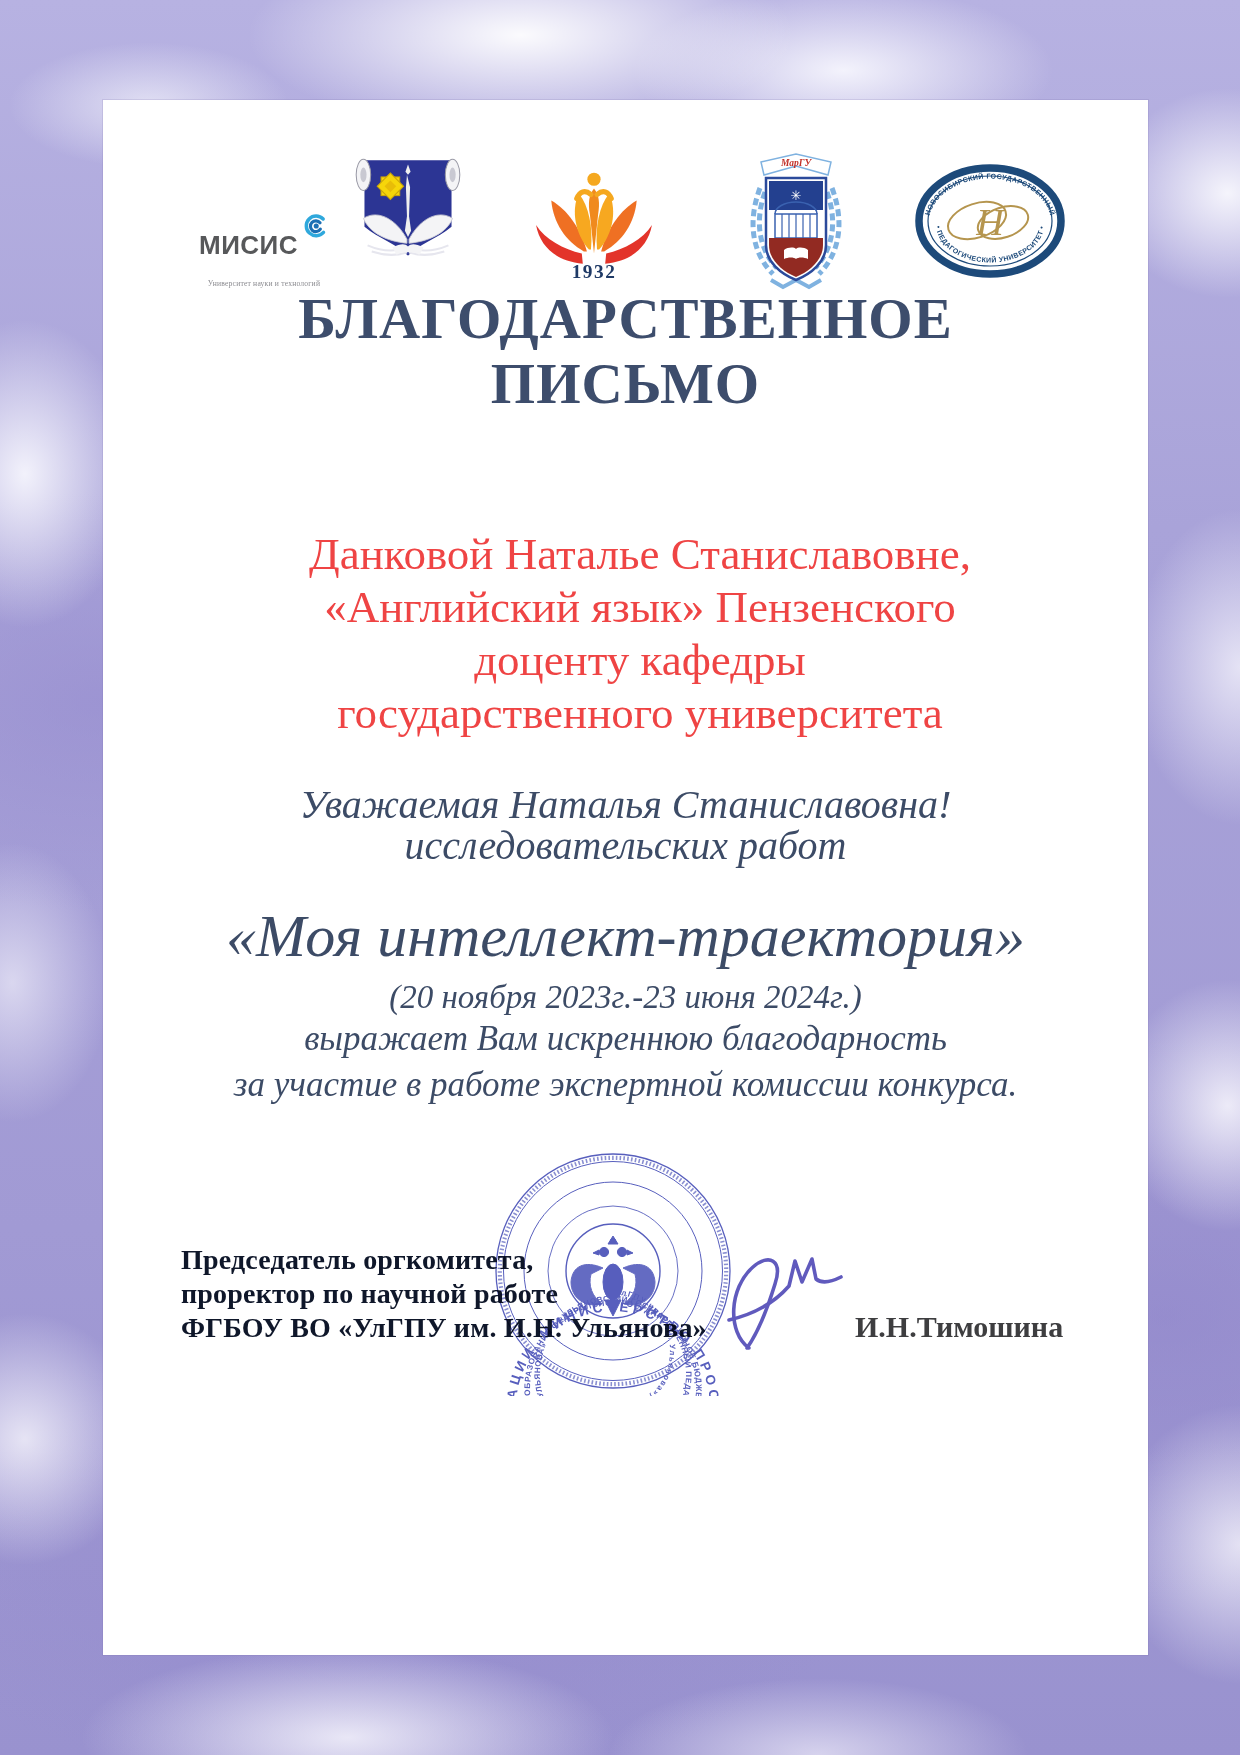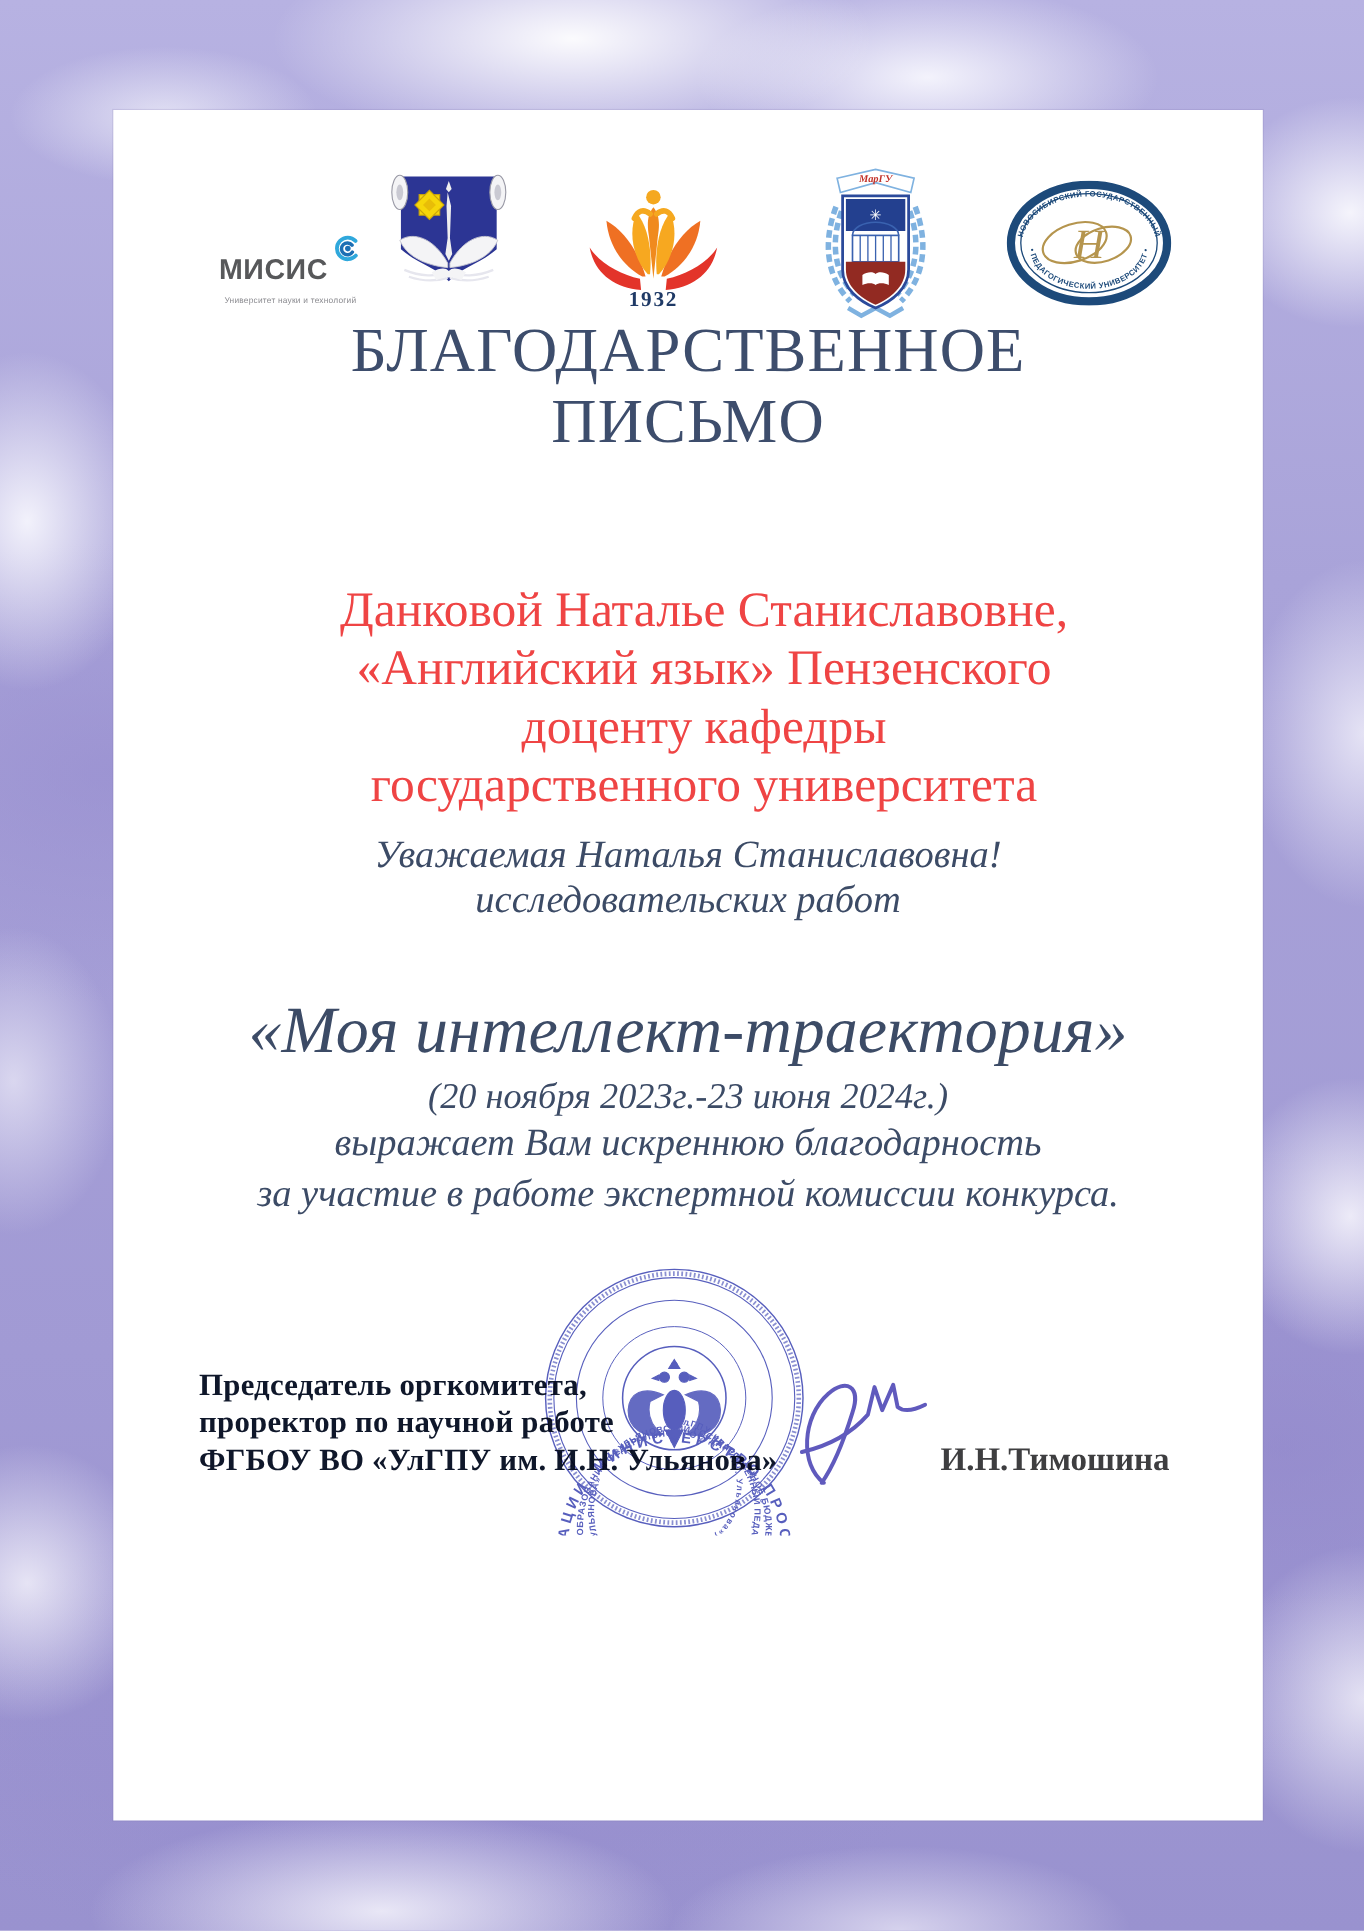--- a/index.html
+++ b/index.html
@@ -29,26 +29,26 @@
     position:absolute;left:103px;top:100px;width:1045px;height:1555px;
     background:#ffffff;box-shadow:0 0 0 1px rgba(120,110,170,.18);
   }
   .abs{position:absolute;}
   .ctr{left:0;right:0;text-align:center;}
   
   .logo-misis{left:96px;top:90px;width:130px;text-align:center;}
   .misis-row{display:flex;align-items:center;justify-content:center;gap:3px;}
   .misis-word{font-family:"Liberation Sans","DejaVu Sans",sans-serif;font-weight:700;
     font-size:26px;color:#57585a;letter-spacing:.5px;margin-top:40px;}
-  .misis-tag{font-family:Liberation Sans, sans-serif;font-size:7.6px;
-    color:#8b8b90;margin-top:7px;letter-spacing:.2px;white-space:nowrap;}
+  .misis-tag{font-family:Liberation Serif, serif;font-size:7.6px;
+    color:#8b8b90;margin-top:18px;letter-spacing:.2px;white-space:nowrap;}
   
-  .title{top:186px;font-size:57px;line-height:65px;font-weight:400;color:#3d4d6c;letter-spacing:1px;}
+  .title{top:186px;font-size:57px;line-height:65px;font-weight:700;color:#3d4d6c;letter-spacing:1px;}
   .recipient{top:428px;font-size:45px;line-height:53px;font-weight:500;color:#ef4444;padding-left:29px;}
-  .lead{top:656px;font-size:35px;line-height:41px;font-style:italic;font-weight:500;color:#3c4b66;}
+  .lead{top:684px;font-size:40px;line-height:41px;font-style:italic;font-weight:500;color:#3c4b66;}
   .contest{top:800px;font-size:60px;line-height:72px;font-style:italic;font-weight:500;color:#3c4b66;}
   .dates{top:878px;font-size:33px;line-height:38px;font-style:italic;font-weight:500;color:#3c4b66;}
   .closing{top:916px;font-size:35px;line-height:46px;font-style:italic;font-weight:400;color:#3c4b66;}
   
   .sig-role{left:78px;top:1143px;font-size:28px;line-height:34px;font-weight:700;
     color:#0f172a;letter-spacing:.2px;white-space:nowrap;}
   .sig-name{left:752px;top:1210px;font-size:30px;font-weight:600;color:#3e3e40;}
   .seal{left:385px;top:1046px;width:250px;height:250px;mix-blend-mode:multiply;opacity:.93;}
   .ink{left:612px;top:1148px;width:160px;height:115px;mix-blend-mode:multiply;opacity:.95;}
   svg text{font-family:"Liberation Sans","DejaVu Sans",sans-serif;}

